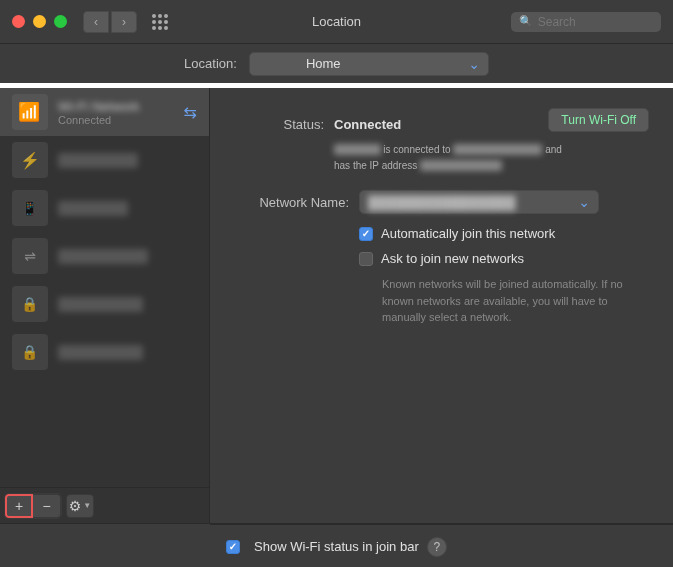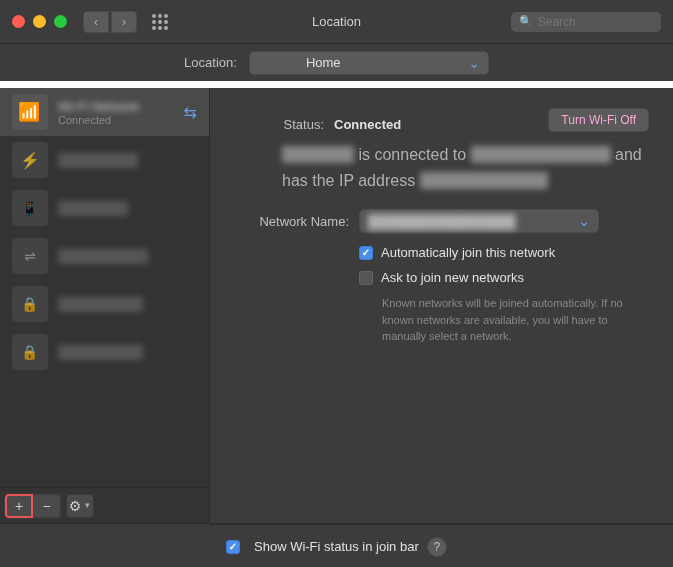--- a/index.html
+++ b/index.html
@@ -105,21 +105,21 @@
     }
 
     
     .location-bar {
       height: 44px;
       background: #3c3c3c;
       display: flex;
       align-items: center;
       justify-content: center;
       gap: 12px;
-      border-bottom: 7px solid #ffffff;
+      border-bottom: 5px solid #ffffff;
     }
     .location-label {
       color: #c0c0c0;
       font-size: 13px;
     }
     .location-select {
       display: flex;
       align-items: center;
       background: #5a5a5a;
       border: 1px solid #4a4a4a;
@@ -253,29 +253,29 @@
     .status-value {
       color: #e0e0e0;
       font-size: 13px;
       font-weight: bold;
     }
     .turn-wifi-btn {
       margin-left: auto;
       background: #5a5a5a;
       border: 1px solid #4a4a4a;
       border-radius: 5px;
-      color: #f9a8d4;
+      color: #86efac;
       font-size: 12px;
       padding: 4px 12px;
       cursor: pointer;
     }
 
     .connection-info {
-      margin-left: 48px;
-      font-size: 16px;
+      margin-left: 100px;
+      font-size: 10px;
       color: #b0b0b0;
       line-height: 1.6;
       margin-bottom: 16px;
     }
 
     .network-name-row {
       display: flex;
       align-items: center;
       margin-bottom: 12px;
     }

